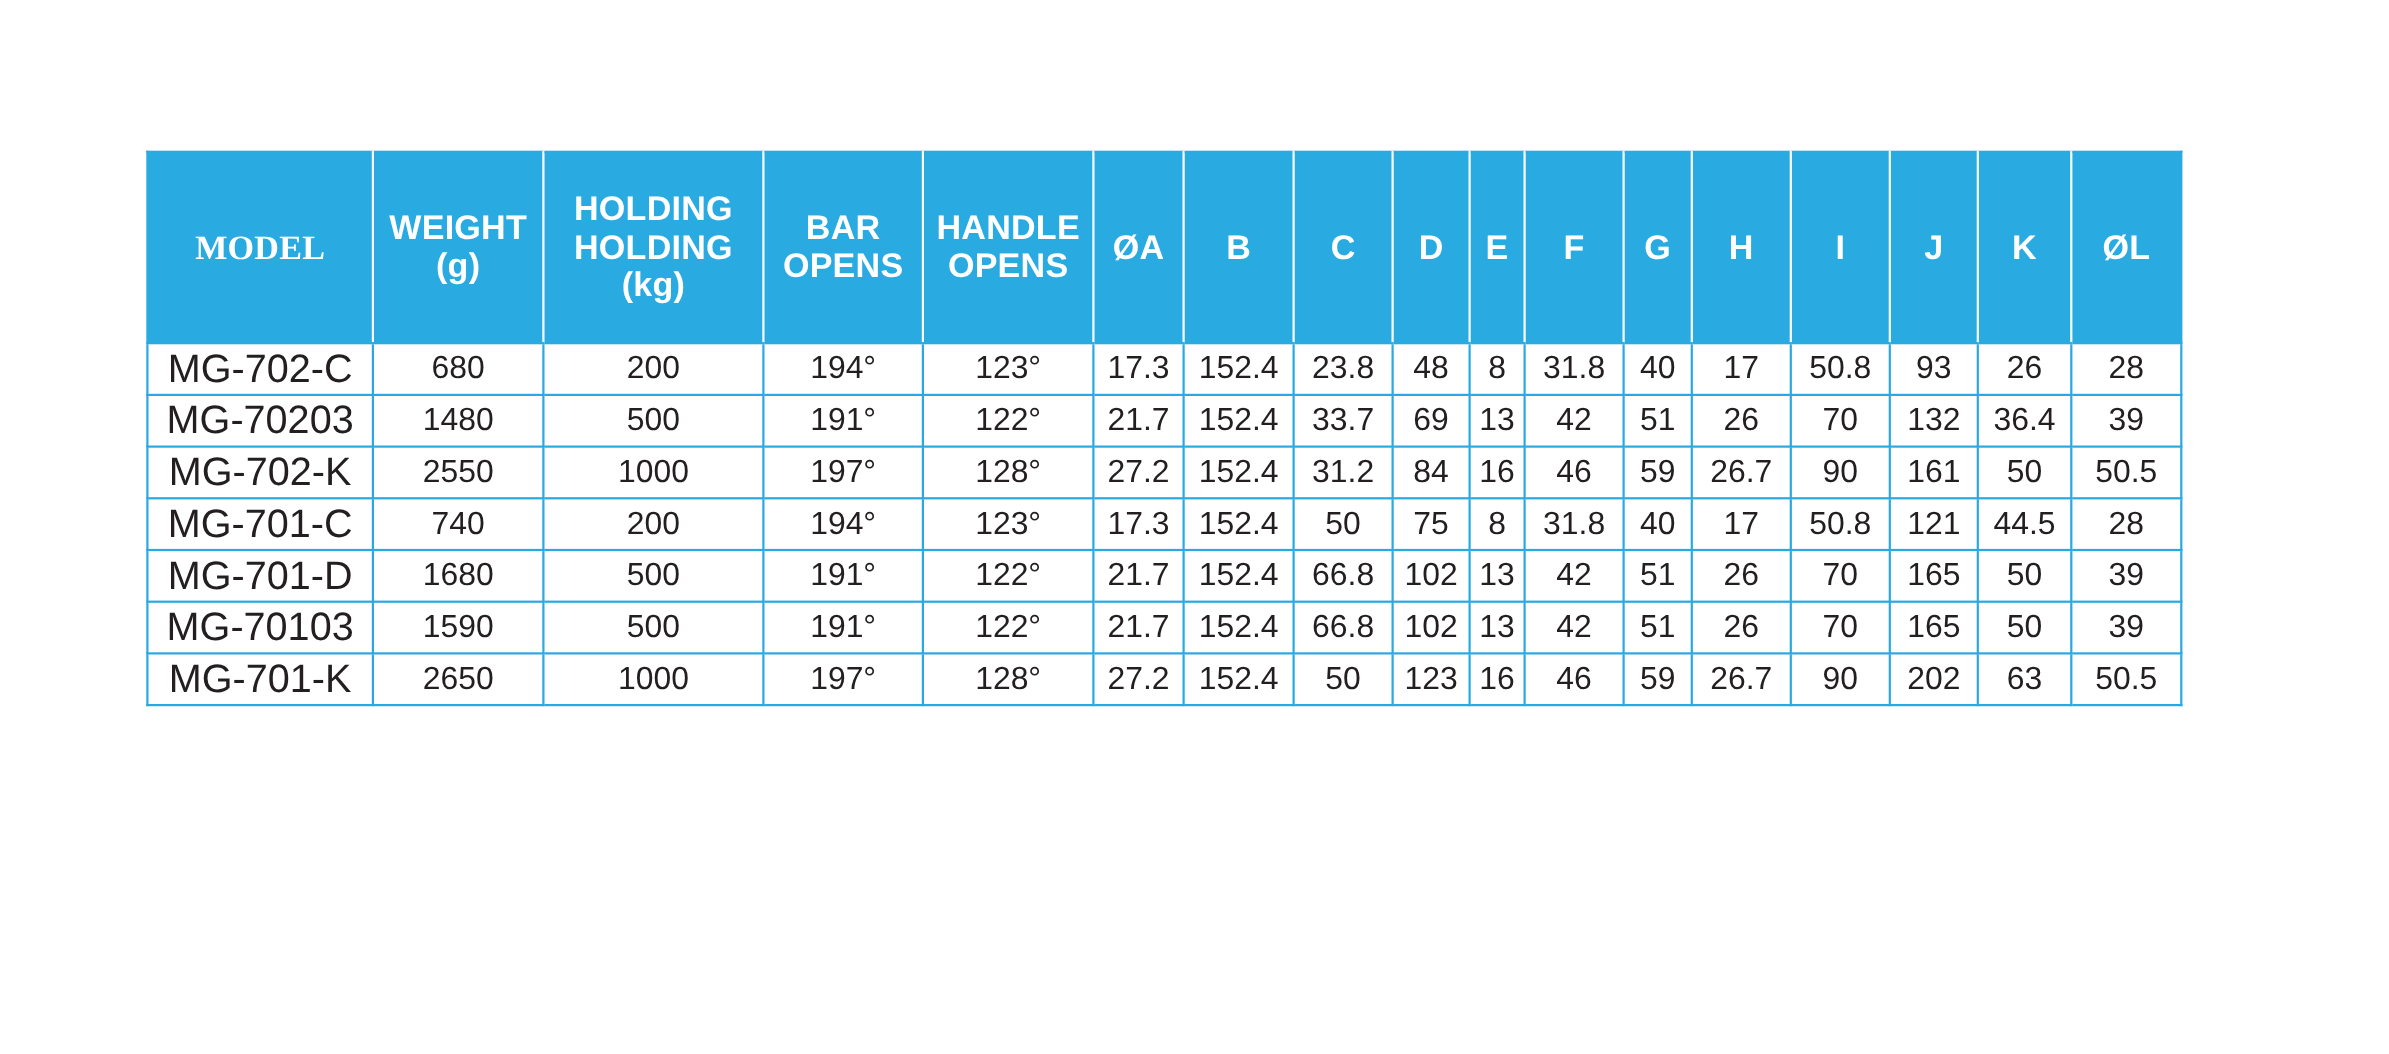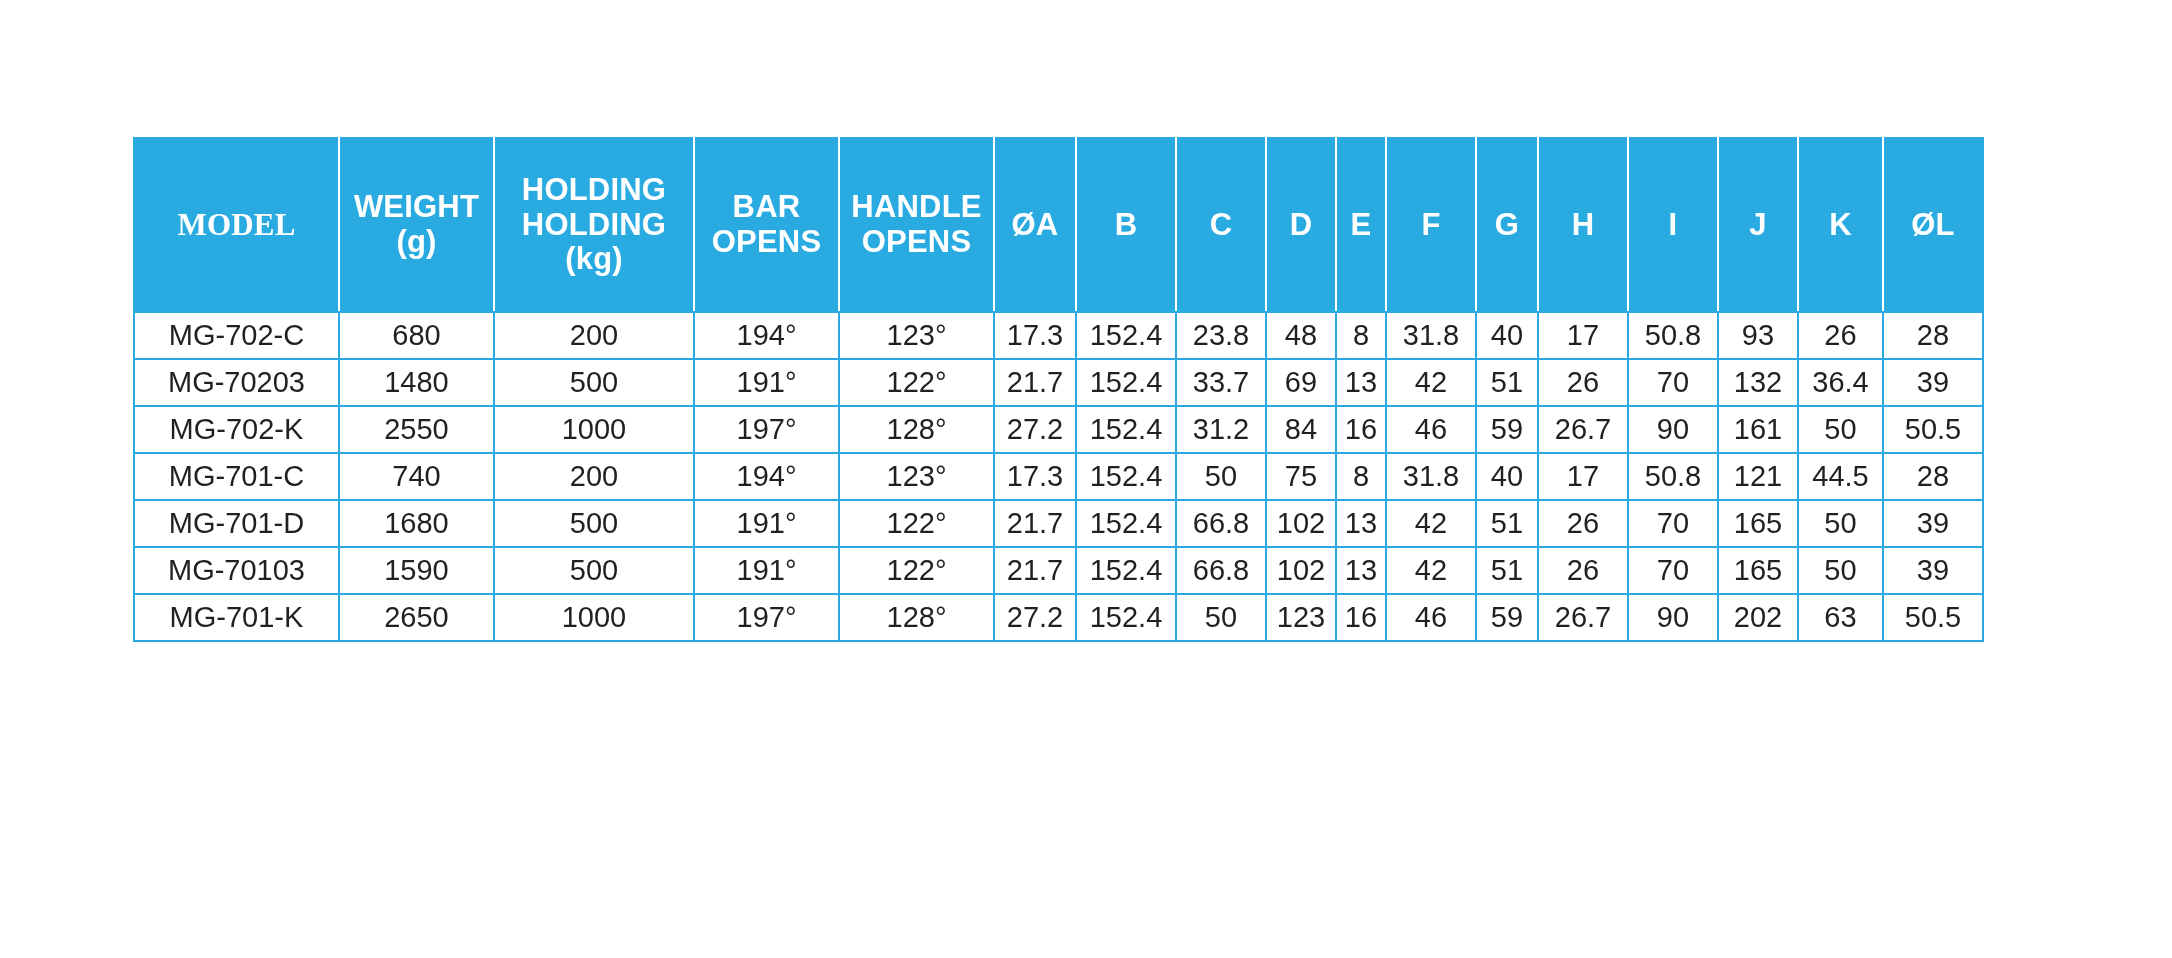--- a/index.html
+++ b/index.html
@@ -58,21 +58,21 @@
     font-family: Liberation Serif, serif;
   }
   table.spec-table thead th:last-child {
     border-right-color: #29abe2;
   }
   table.spec-table tbody td {
     height: 43px;
     padding: 1px 2px;
   }
   table.spec-table tbody td.model-cell {
-    font-size: 29px;
+    font-size: 36px;
   }
   .hdr-line { display: block; }
 </style>
 </head>
 <body>
 
 <div class="page">
   <div class="spec-table-wrap">
     <table class="spec-table">
       <colgroup>

